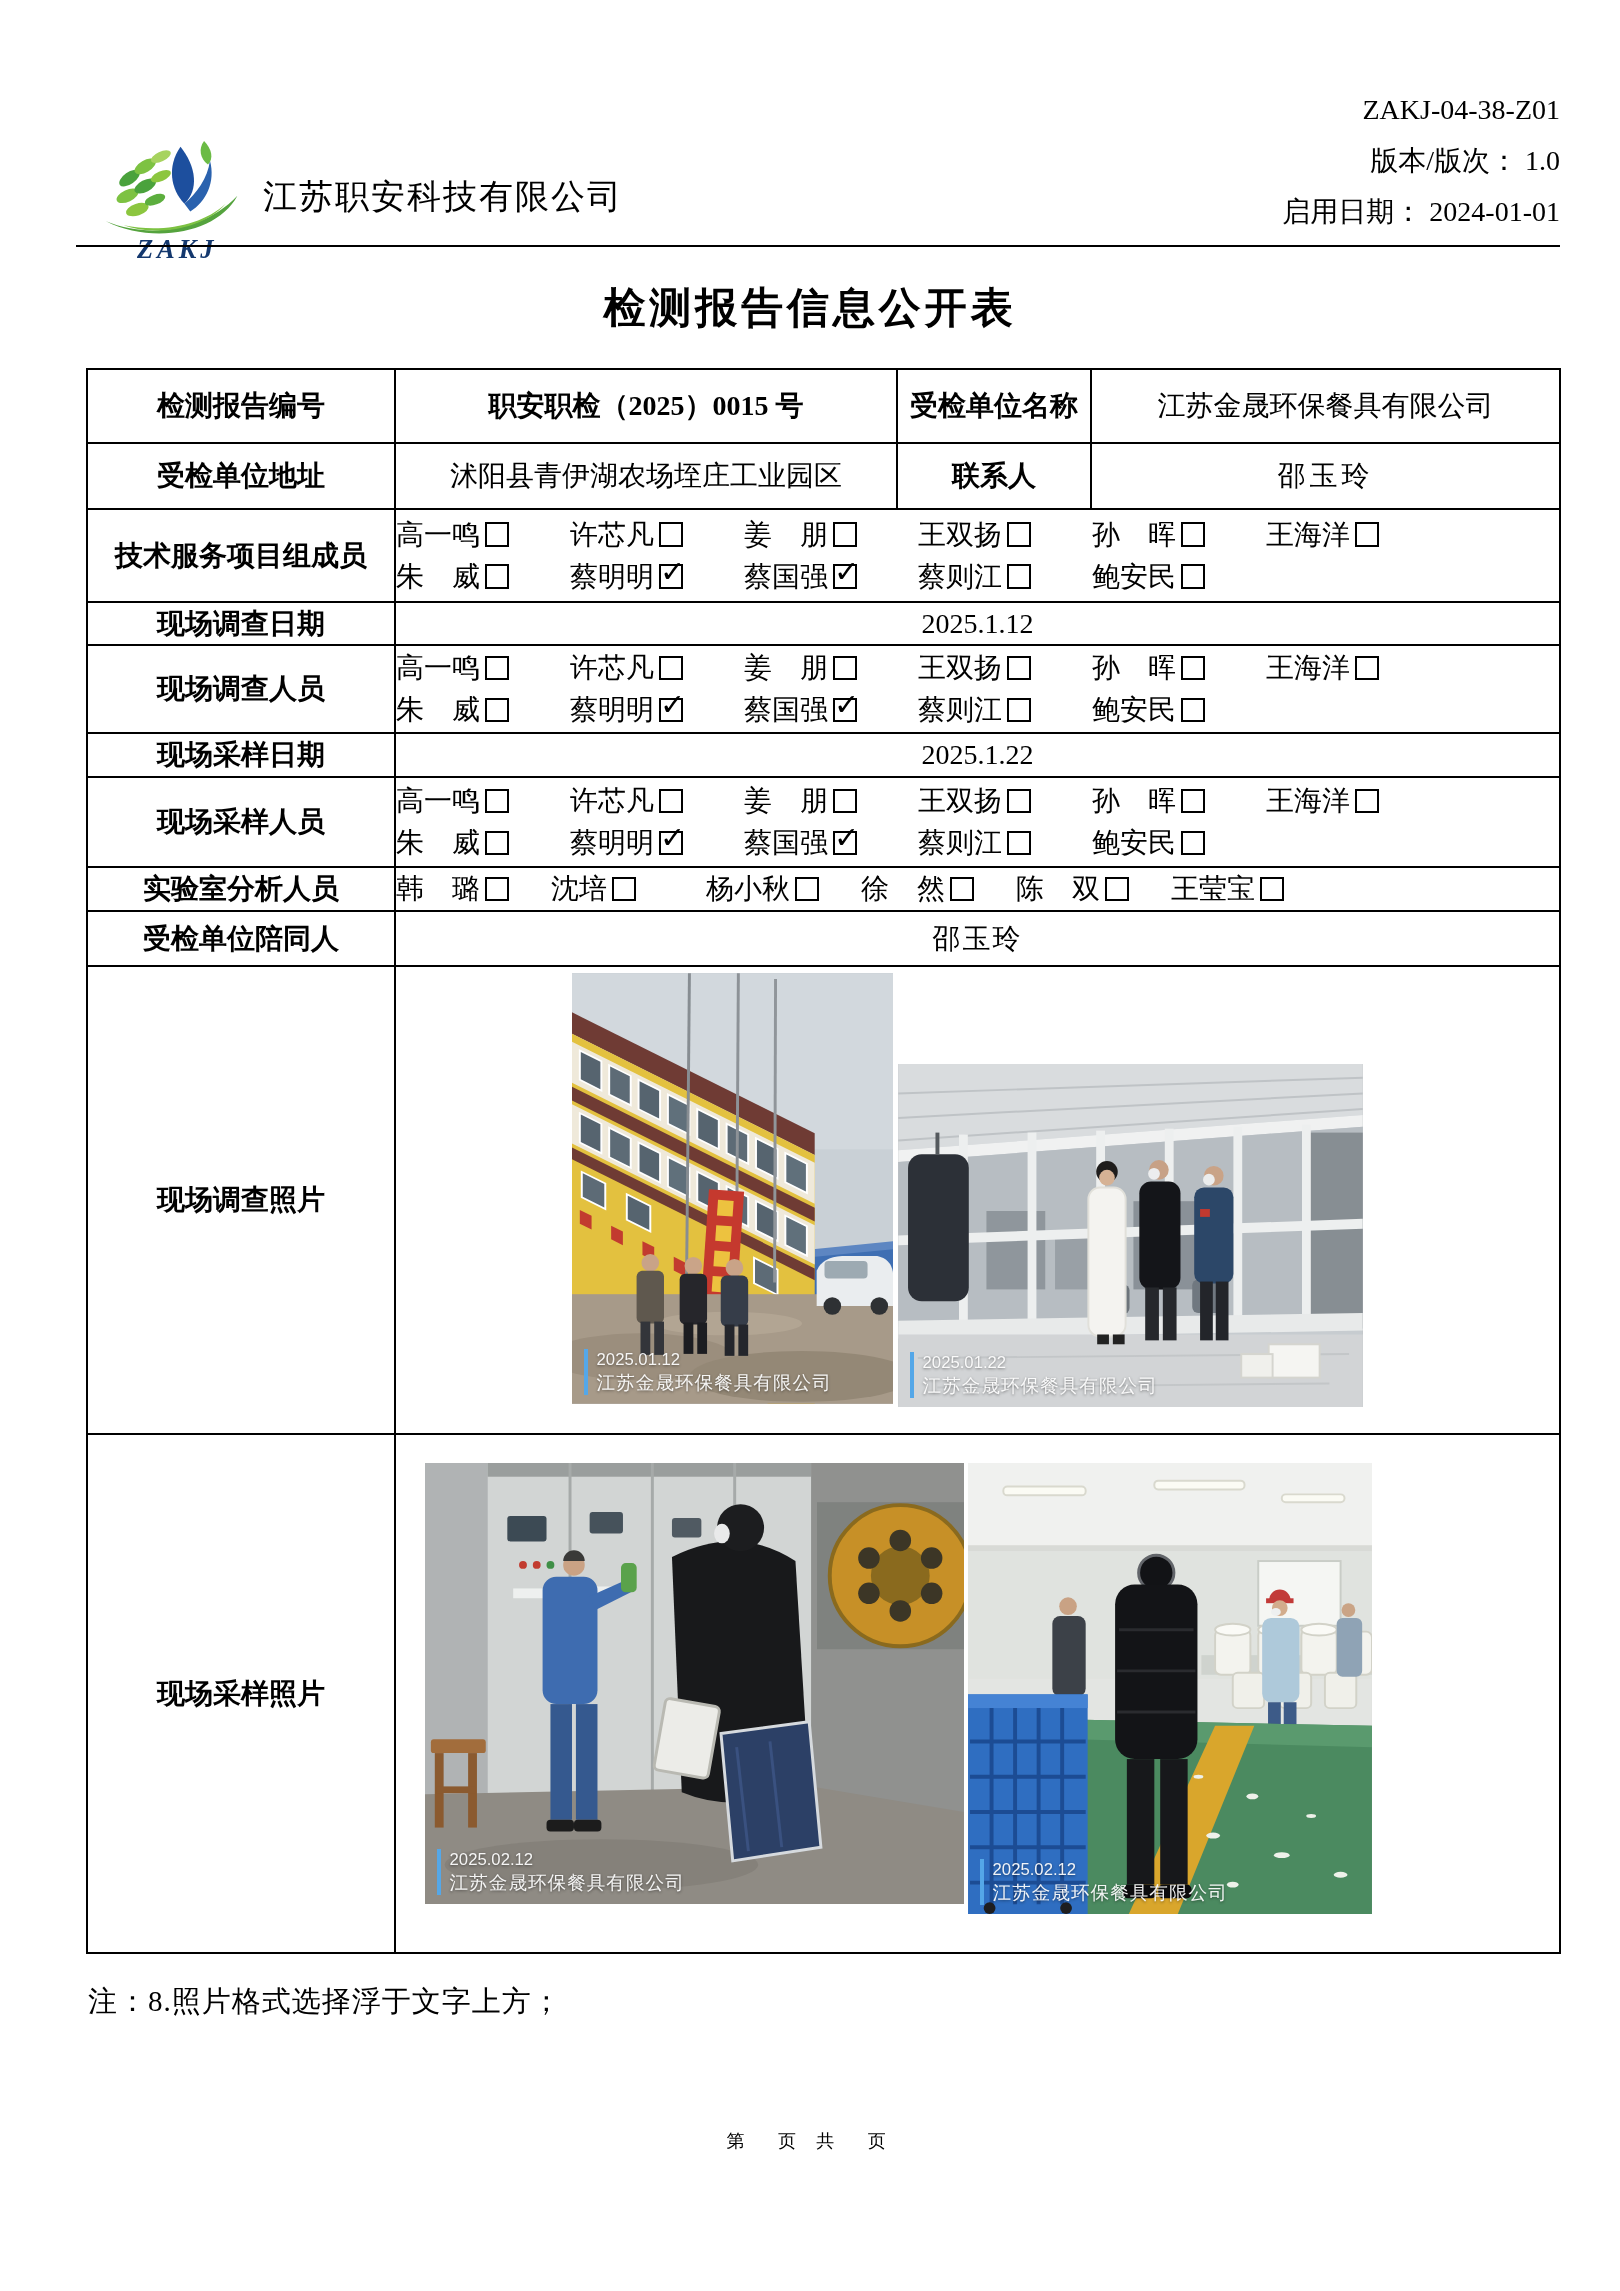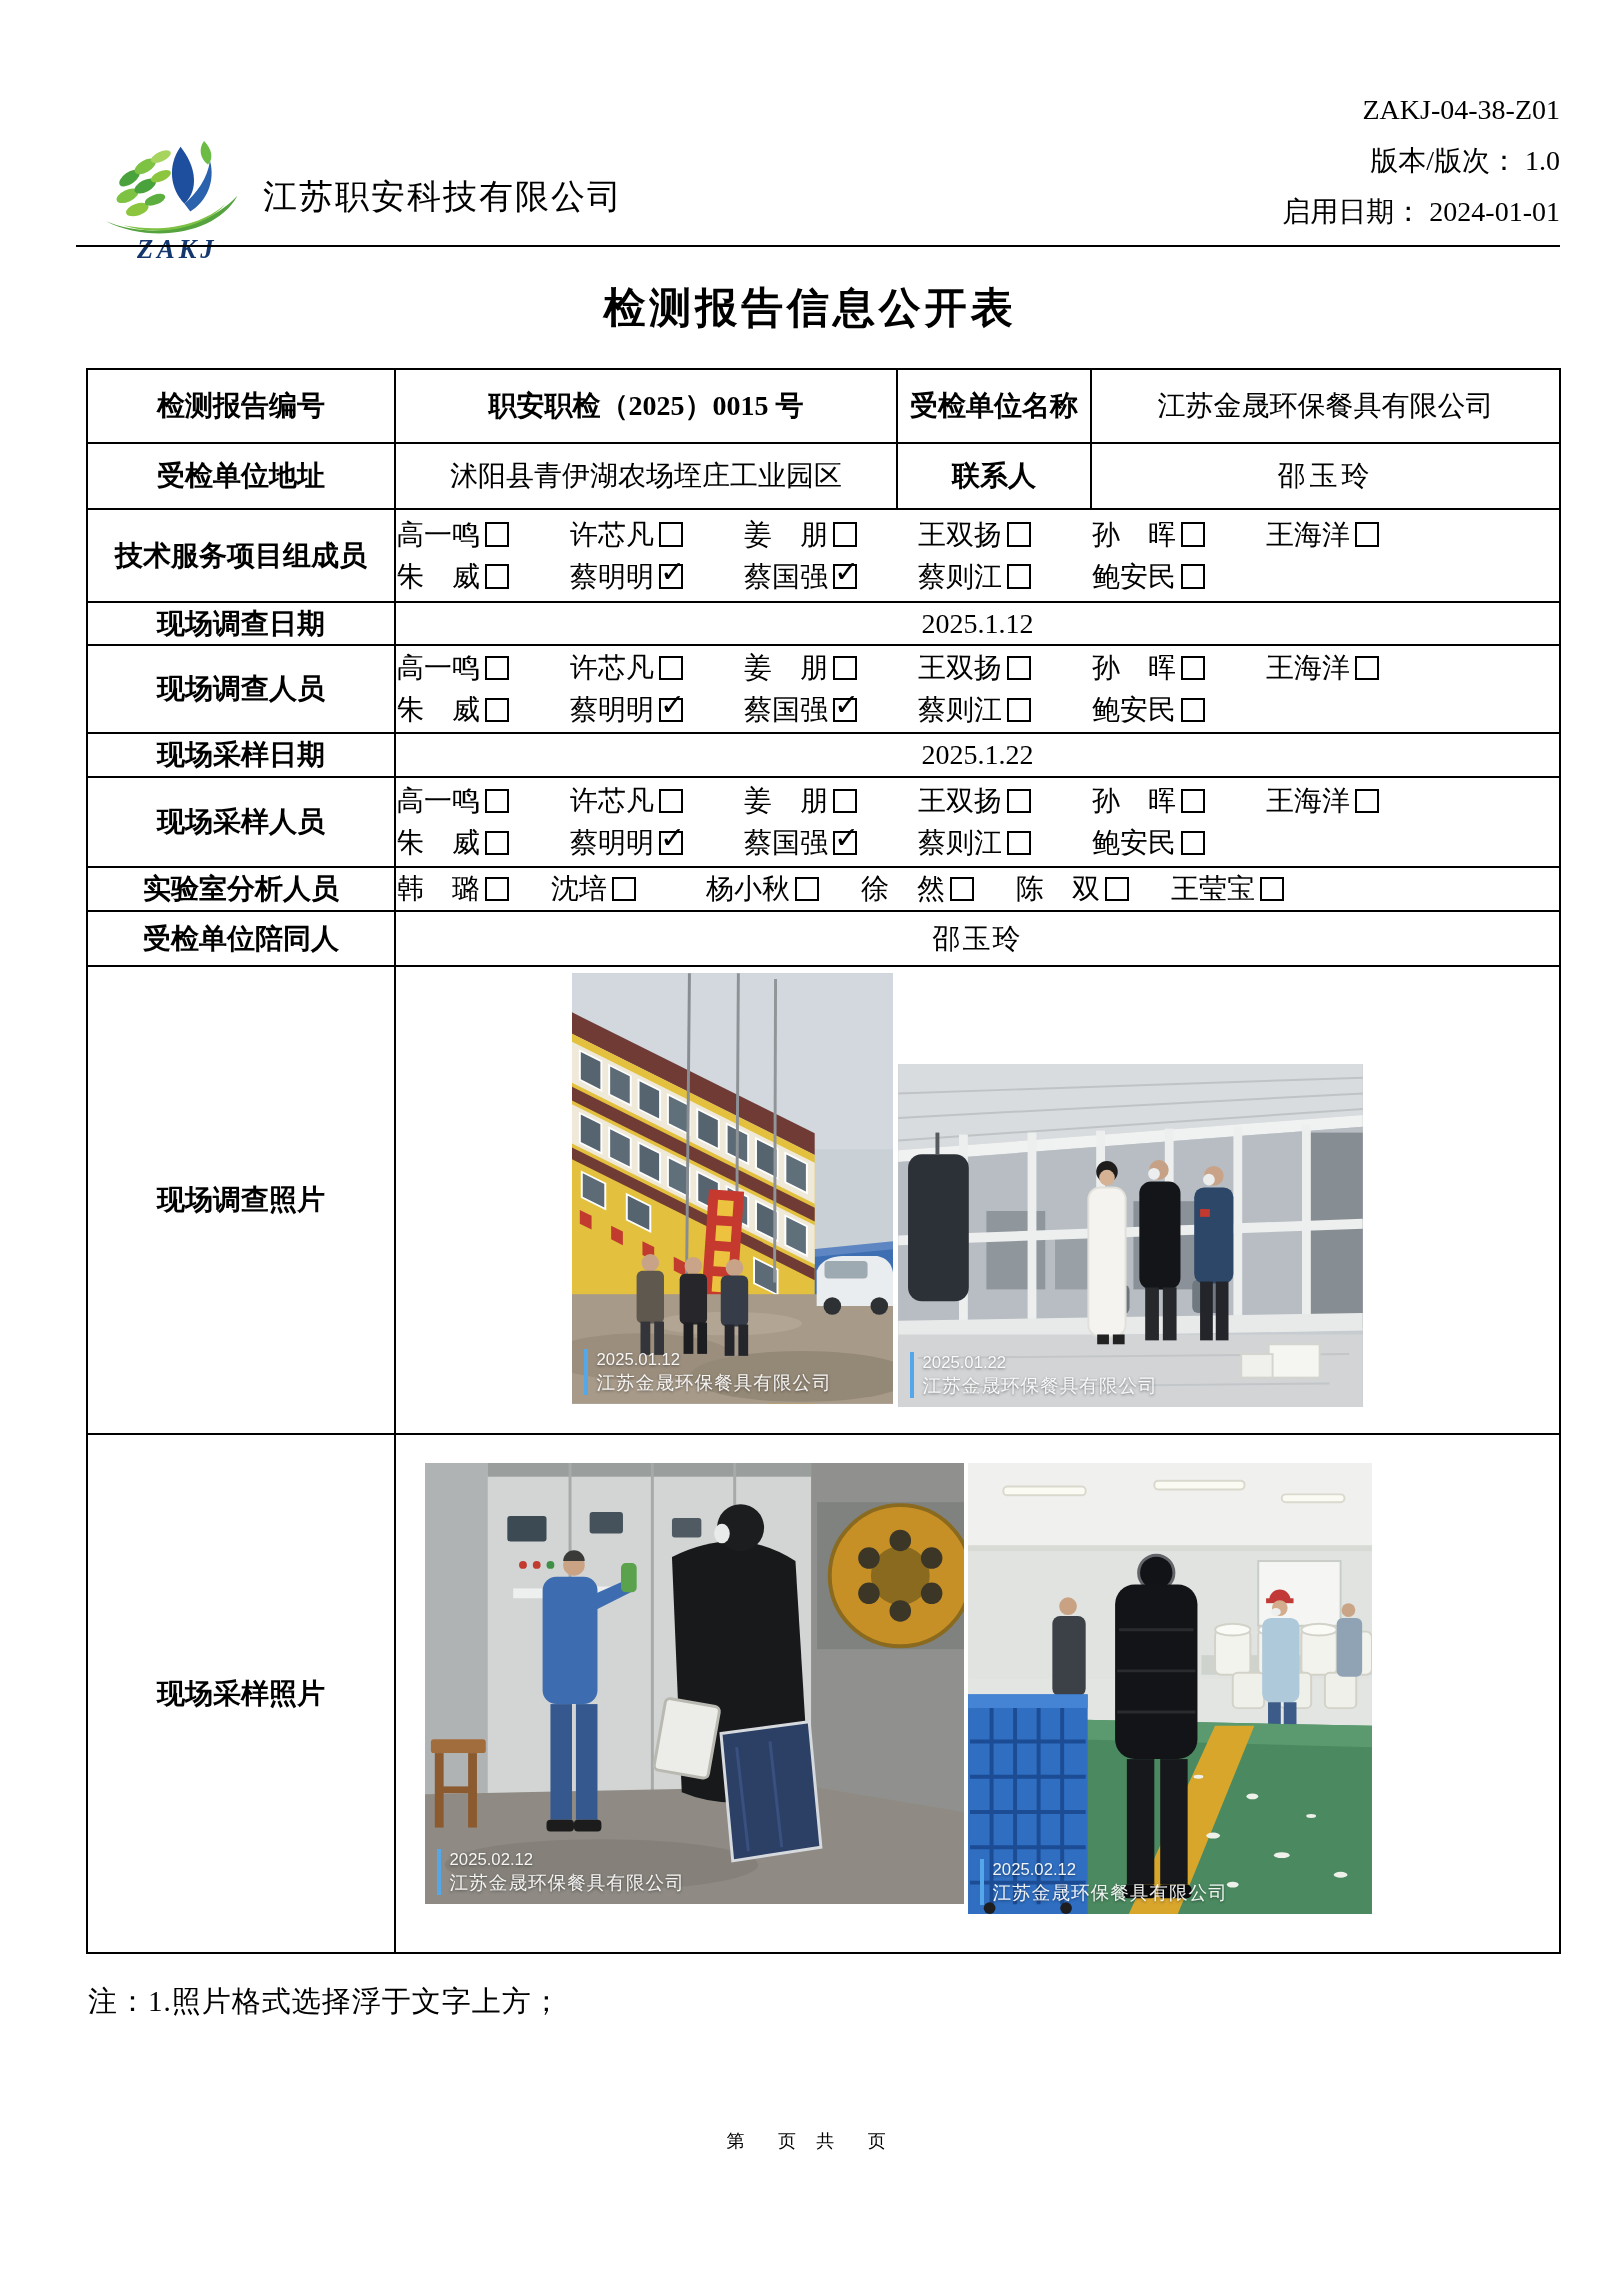--- a/index.html
+++ b/index.html
@@ -26,21 +26,21 @@
   .bold-val{font-weight:bold;text-align:center;}
   .center-val{text-align:center;font-size:29px;}
   .sans-val{font-family:"Liberation Sans","DejaVu Sans",sans-serif;font-size:30px;text-align:center;}
   .contact-val{text-align:center;font-size:37px;letter-spacing:3.9px;}
   .accompany-val{text-align:center;font-size:30px;letter-spacing:2px;}
 
   tr.r1{height:74px;} tr.r2{height:66px;} tr.r3{height:93px;} tr.r4{height:43px;}
   tr.r5{height:88px;} tr.r6{height:44px;} tr.r7{height:90px;} tr.r8{height:39px;}
   tr.r9{height:55px;} tr.r10{height:468px;padding-left:28px;} tr.r11{height:519px;}
 
-  .names-cell{padding:3.9px 0 3.9px 13.7px;border-radius:31px;}
+  .names-cell{padding:3.9px 0 3.9px 13.7px;}
   .name-line{display:flex;align-items:center;height:42px;}
   .person{width:174px;display:flex;align-items:center;white-space:pre;font-size:28px;}
   .lab-line .person{width:155px;}
   .cb{width:20.6px;height:20.6px;border:2.9px solid #000;margin-left:4.9px;position:relative;flex:none;background:#fff;}
   .cb.checked::after{content:"\2713";position:absolute;left:-1px;top:-12.7px;font-size:30px;font-weight:bold;
                      font-family:"DejaVu Sans",sans-serif;color:#000;}
 
   
   .photo-cell{position:relative;}
   .photo{position:absolute;overflow:hidden;background:#bbb;}
@@ -471,17 +471,17 @@
             <div class="wm-date">2025.02.12</div>
             <div class="wm-co">江苏金晟环保餐具有限公司</div>
           </div>
         </div>
 
       </td>
     </tr>
   </tbody>
     </table>
 
-  <div class="note">注：1.照片格式选择浮于文字上方；</div>
+  <div class="note">注：8.照片格式选择浮于文字上方；</div>
   <div class="footer">第　页 共　页</div>
 
 </div>
 
 
 </body></html>

